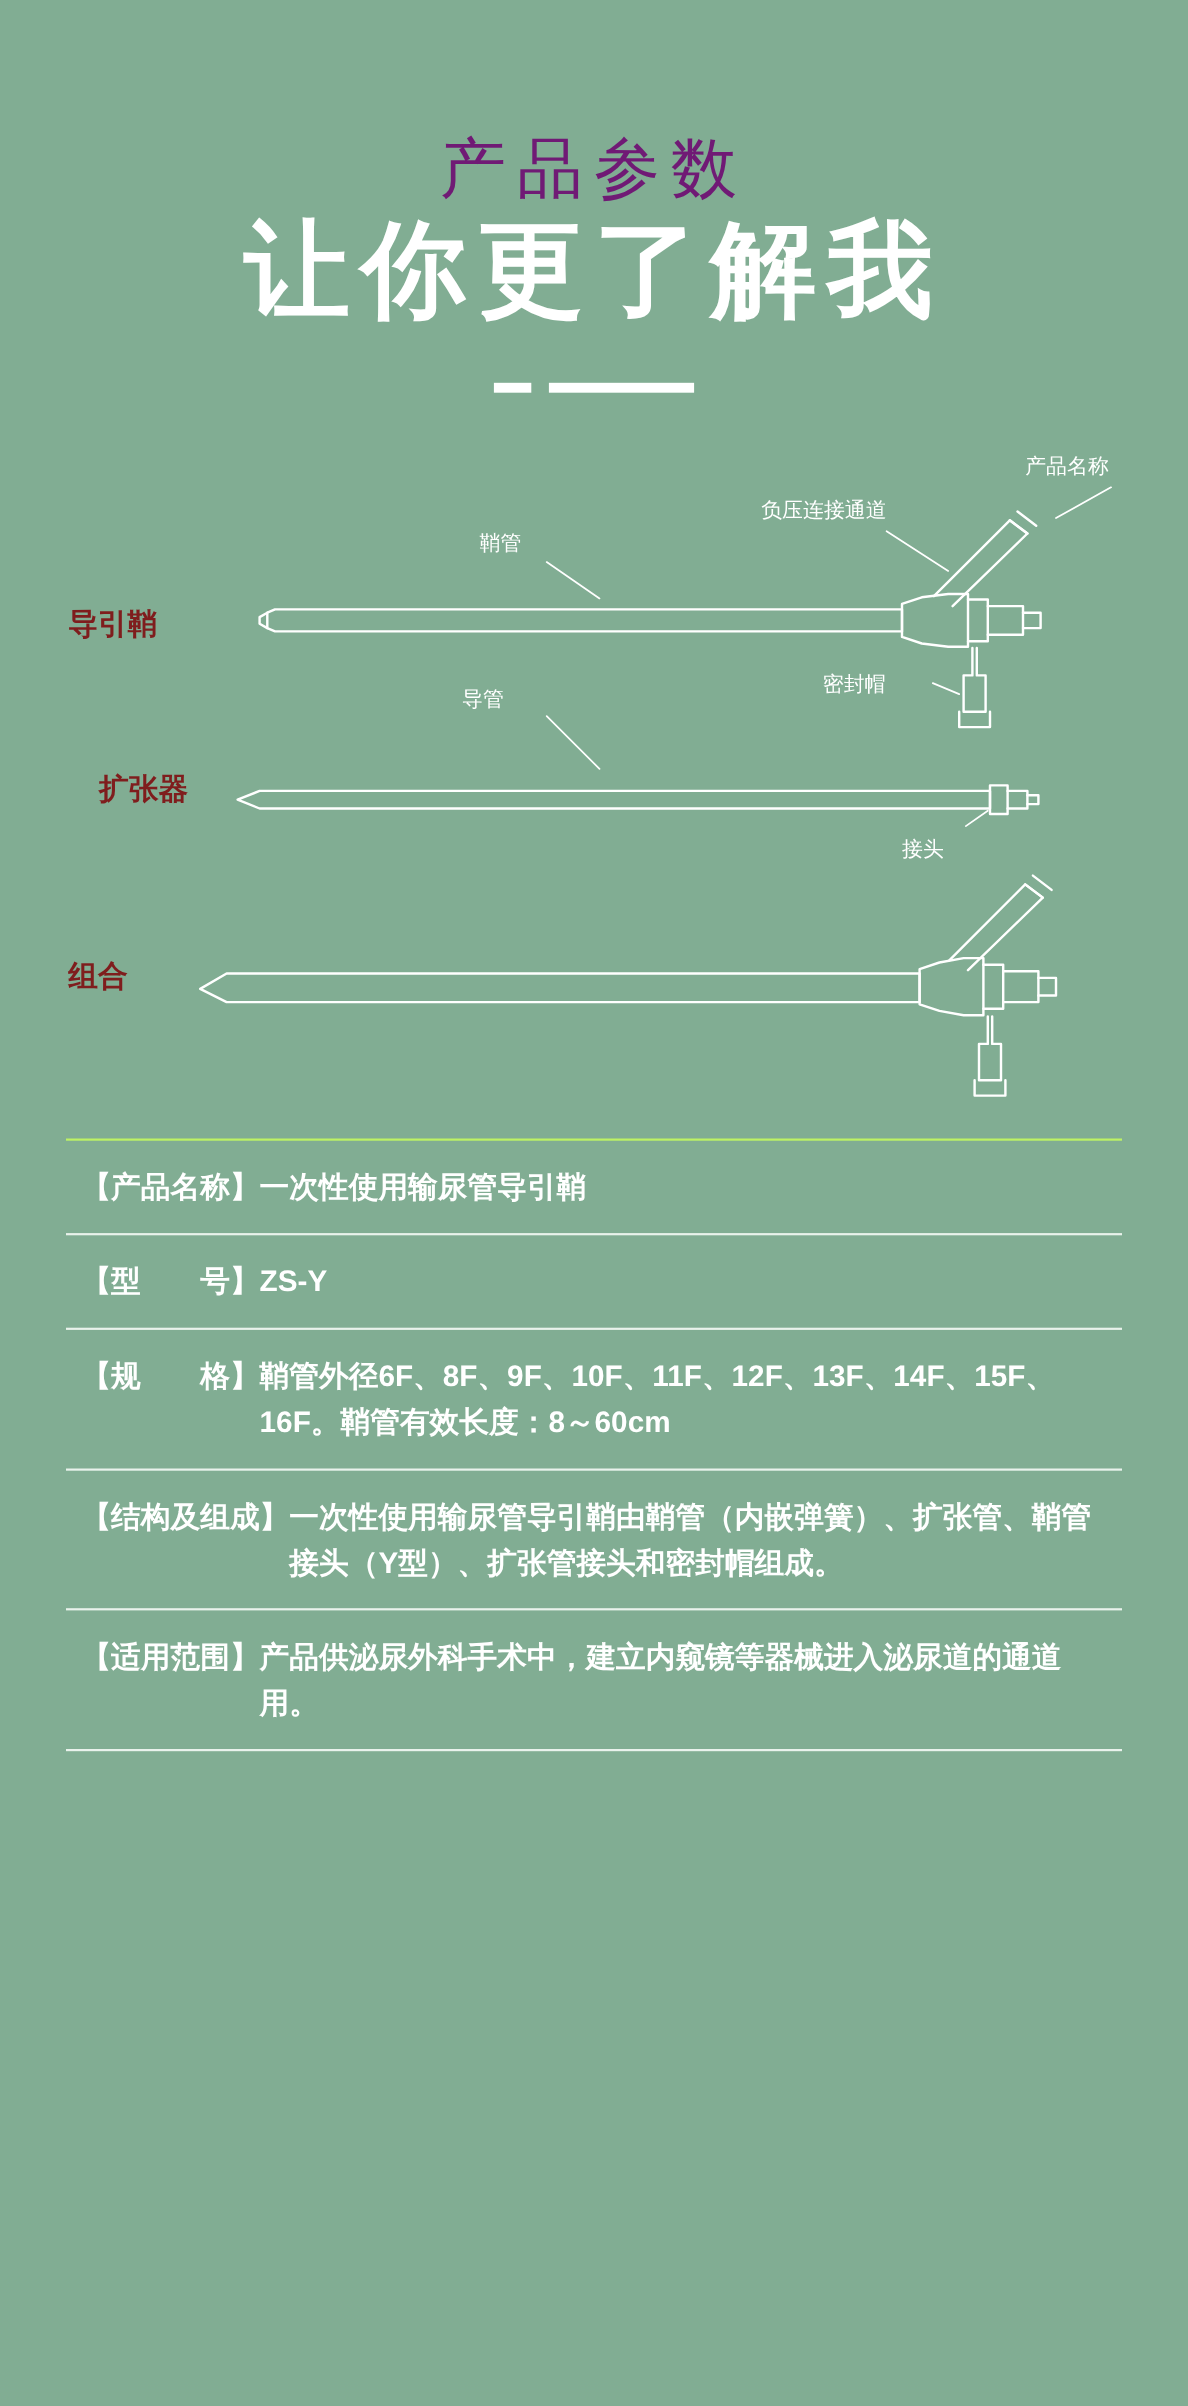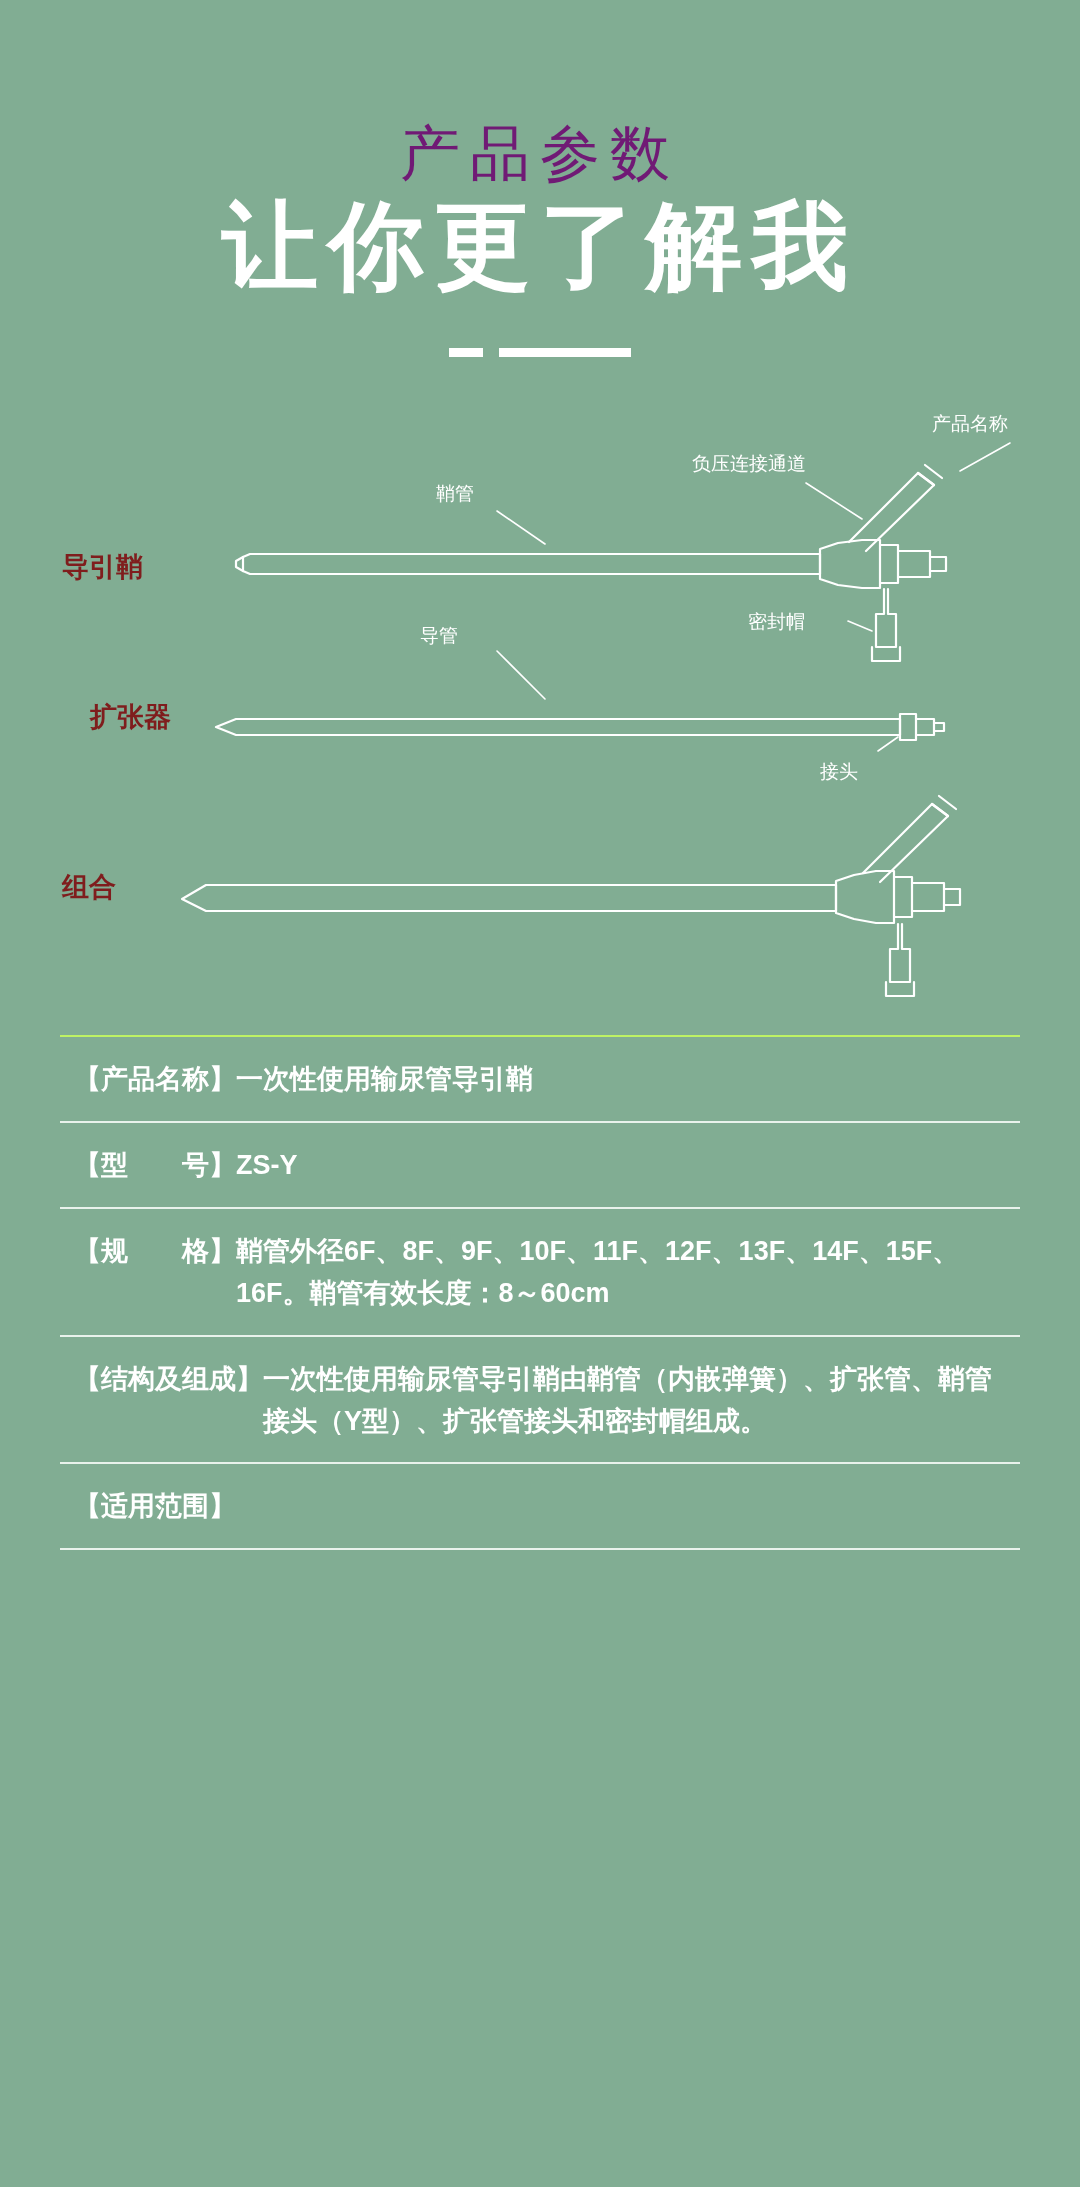--- a/index.html
+++ b/index.html
@@ -215,14 +215,15 @@
   <div class="spec-row">
     <span class="spec-key">【规　　格】</span>
     <span class="spec-val">鞘管外径6F、8F、9F、10F、11F、12F、13F、14F、15F、16F。鞘管有效长度：8～60cm</span>
   </div>
   <div class="spec-row">
     <span class="spec-key">【结构及组成】</span>
     <span class="spec-val">一次性使用输尿管导引鞘由鞘管（内嵌弹簧）、扩张管、鞘管接头（Y型）、扩张管接头和密封帽组成。</span>
   </div>
   <div class="spec-row">
     <span class="spec-key">【适用范围】</span>
+    <span class="spec-val">产品供泌尿外科手术中，建立内窥镜等器械进入泌尿道的通道用。</span>
   </div>
 </div>
 
 </body></html>

